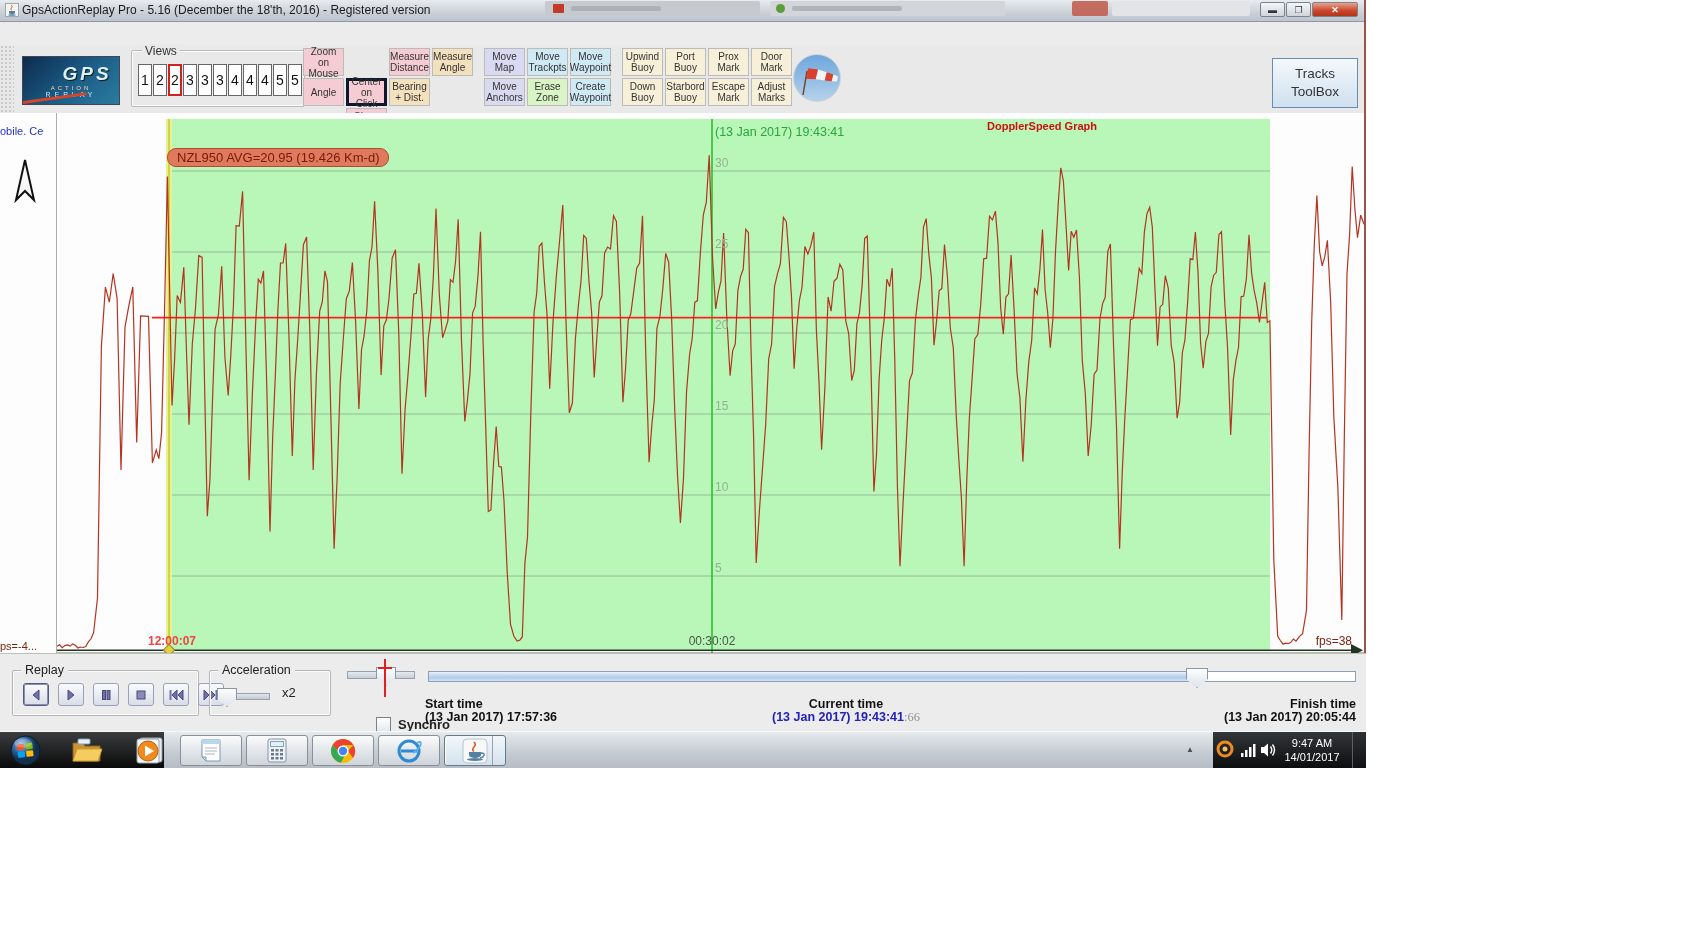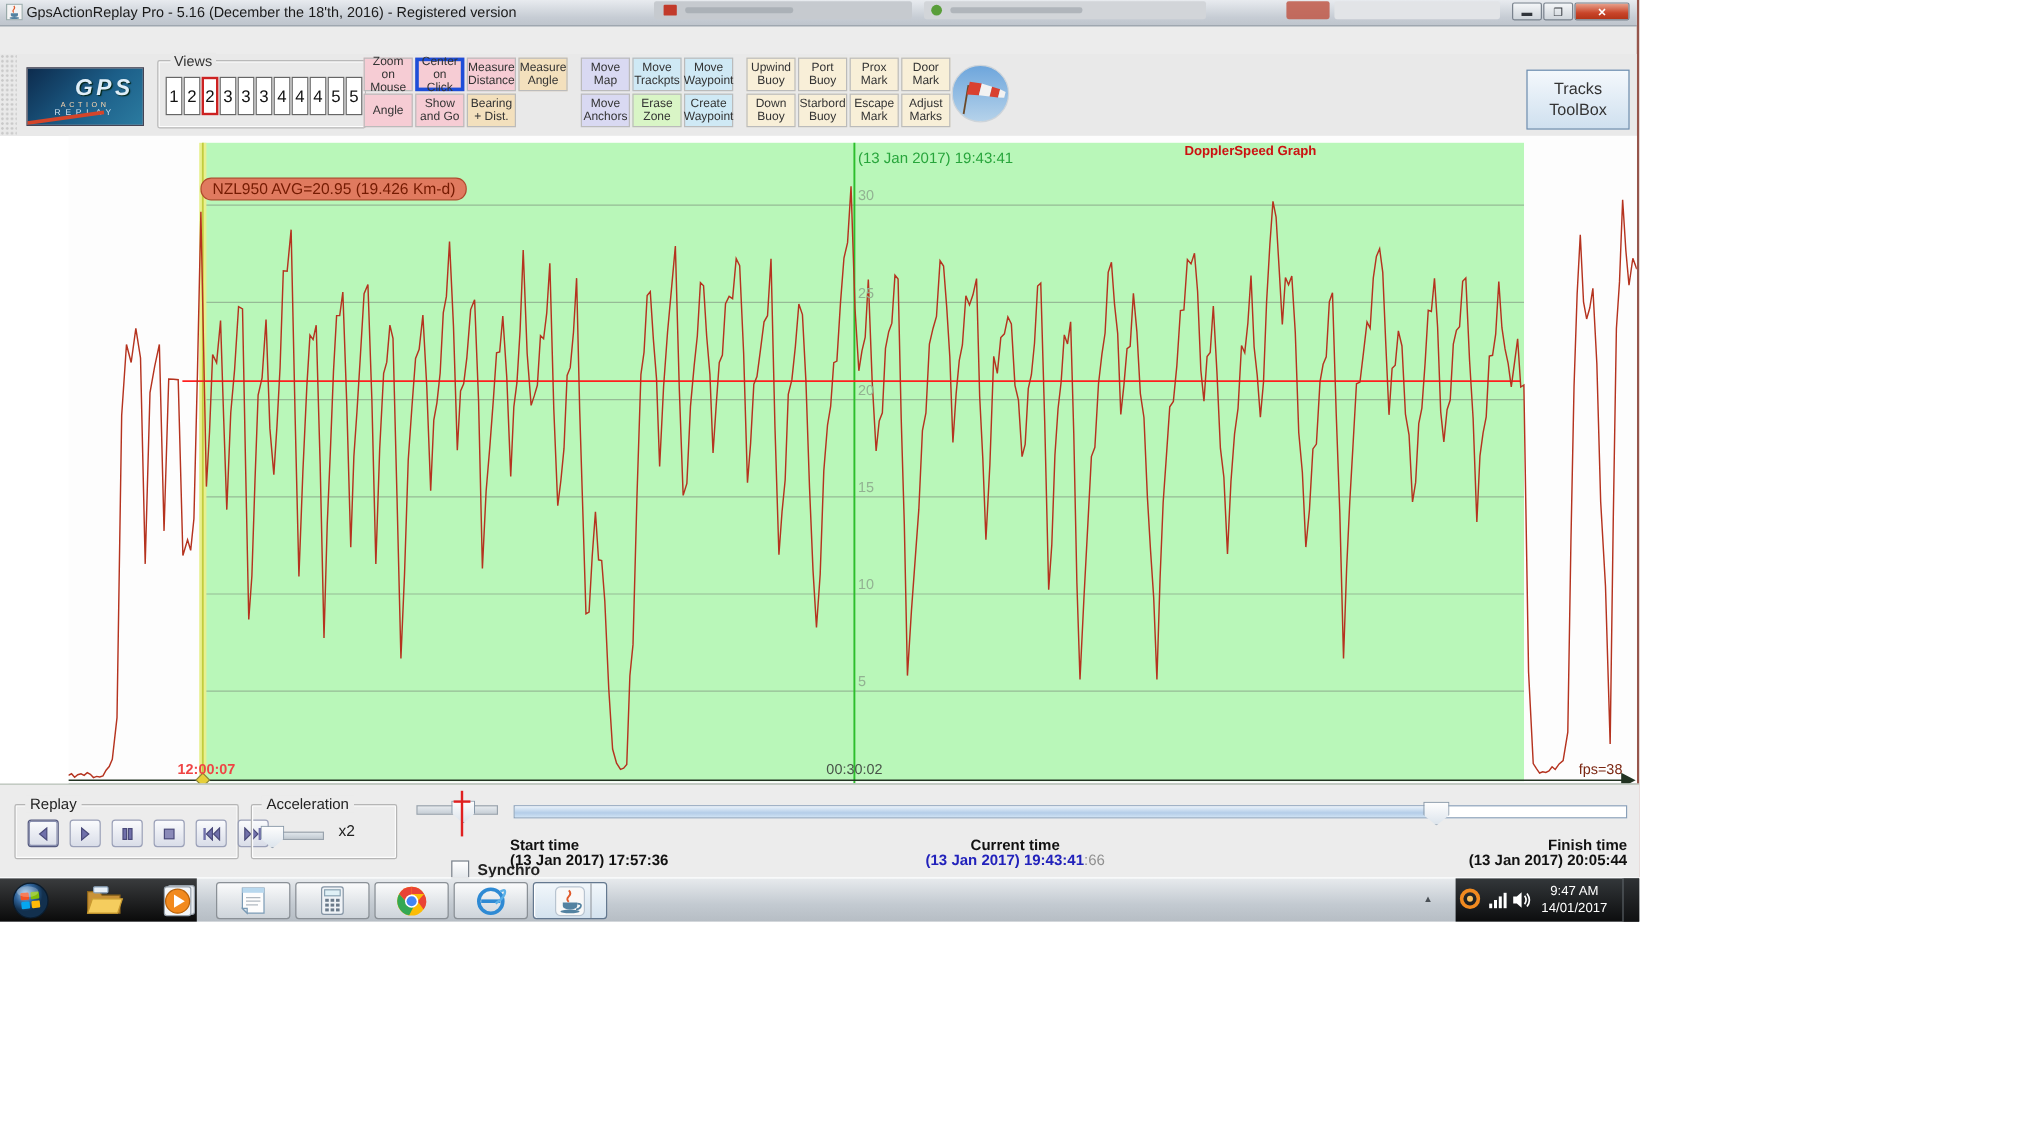--- a/index.html
+++ b/index.html
@@ -51,21 +51,21 @@
   .tb-group{display:flex;gap:2px;}
   .tb-col{display:flex;flex-direction:column;gap:2px;}
   .tb-btn{width:41px;height:28px;border:1px solid #bbb;font-size:10px;line-height:1.1;color:#333;
     display:flex;align-items:center;justify-content:center;text-align:center;padding:0 1px;box-sizing:border-box;}
   .tb-btn.pink{background:#f6ccd4;}
   .tb-btn.tan{background:#f3e0bd;}
   .tb-btn.cream{background:#f8efd8;}
   .tb-btn.lavender{background:#d9d9f2;}
   .tb-btn.blue{background:#cfe9f5;}
   .tb-btn.green{background:#d9f5c6;}
-  .tb-btn.selected{border:3px solid #1d4ed8;}
+  .tb-btn.selected{border:3px solid #0f172a;margin-top:30px;}
   .tb-spacer{width:41px;height:28px;}
   .windsock{position:absolute;left:793px;top:9px;width:46px;height:46px;border-radius:50%;
     background:linear-gradient(#6ea6dc,#b5d2ea);overflow:hidden;border:1px solid #cdd4da;}
   .tracks-toolbox{position:absolute;left:1272px;top:13px;width:84px;height:48px;border:1px solid #6a8cb0;
     background:linear-gradient(#f4f8fc,#cfe0ef);display:flex;flex-direction:column;align-items:center;justify-content:center;
     font-size:13.5px;color:#333;line-height:1.3;}
 
   
   .workspace{position:absolute;left:0;top:113px;width:1364px;height:540px;background:#fff;}
   .gutter{position:absolute;left:0;top:0;width:57px;height:100%;background:#fdfdfd;border-right:1px solid #a8b0a8;box-sizing:border-box;}
@@ -108,21 +108,21 @@
   .synchro-label{font-size:13px;font-weight:bold;color:#222;}
   .timeline{position:absolute;left:428px;top:17px;width:926px;height:9px;border:1px solid #8aa0b8;background:#fff;}
   .timeline-fill{position:absolute;left:0;top:0;height:100%;width:765px;background:linear-gradient(#e8f1fa,#b4cde8 60%,#cfe2f4);}
   .timeline .pent-thumb{left:757px;top:-4px;width:20px;height:18px;}
   .time-block{position:absolute;top:44px;font-size:12.5px;line-height:1.05;}
   .time-label{font-weight:bold;color:#111;}
   .time-value{font-weight:bold;color:#111;}
   .tb-start{left:425px;}
   .tb-current{left:716px;width:260px;text-align:center;}
   .tb-current .time-value{color:#2222bb;}
-  .tb-current .ms{color:#909090;font-weight:normal;}
+  .tb-current .ms{color:#909090;font-weight:normal;font-family:Liberation Serif, serif;}
   .tb-finish{left:1150px;width:206px;text-align:right;}
 
   
   .taskbar{position:absolute;left:0;top:731px;width:1366px;height:37px;
     background:linear-gradient(#e7eaed,#c3cad1 60%,#b6bdc4);border-top:1px solid #f8f9fa;box-sizing:border-box;}
   .tb-dark-left{position:absolute;left:0;top:0;width:164px;height:100%;background:linear-gradient(#3a3c3e,#0a0a0a);}
   .tb-dark-right{position:absolute;left:1213px;top:0;width:153px;height:100%;background:linear-gradient(#33373a,#0c0d0e);}
   .tb-divider{position:absolute;left:492px;top:4px;width:1px;height:29px;background:#9aa0a6;}
   .task-ico{position:absolute;top:3px;}
   .task-box{position:absolute;top:3px;width:62px;height:31px;border:1px solid #8a9096;border-radius:3px;
@@ -253,20 +253,29 @@
           </g>
         </svg>
       </div>
       <div class="tracks-toolbox">
         <div>Tracks</div>
         <div>ToolBox</div>
       </div>
     </div>
 
     <div class="workspace">
+      <div class="gutter">
+        <div class="gutter-top-label">obile. Ce</div>
+        <div class="north-arrow">
+          <svg width="26" height="46" viewBox="0 0 26 46">
+            <path d="M13 2 L22 42 L13 33 L4 42 Z" fill="#f8f8f8" stroke="#111" stroke-width="2"></path>
+          </svg>
+        </div>
+        <div class="gutter-bottom-label">ps=-4...</div>
+      </div>
       <div class="plot">
         <svg id="plot-svg" width="1307" height="540" viewBox="0 0 1307 540">
               <rect x="0" y="0" width="1307" height="540" fill="#fdfdfd"></rect>
               <rect x="112" y="6" width="1101" height="532" fill="#b9f7b9"></rect>
               <line x1="112" y1="58" x2="1213" y2="58" stroke="#96bb96" stroke-width="1"></line>
               <line x1="112" y1="139" x2="1213" y2="139" stroke="#96bb96" stroke-width="1"></line>
               <line x1="112" y1="220" x2="1213" y2="220" stroke="#96bb96" stroke-width="1"></line>
               <line x1="112" y1="301" x2="1213" y2="301" stroke="#96bb96" stroke-width="1"></line>
               <line x1="112" y1="382" x2="1213" y2="382" stroke="#96bb96" stroke-width="1"></line>
               <line x1="112" y1="463" x2="1213" y2="463" stroke="#96bb96" stroke-width="1"></line>

